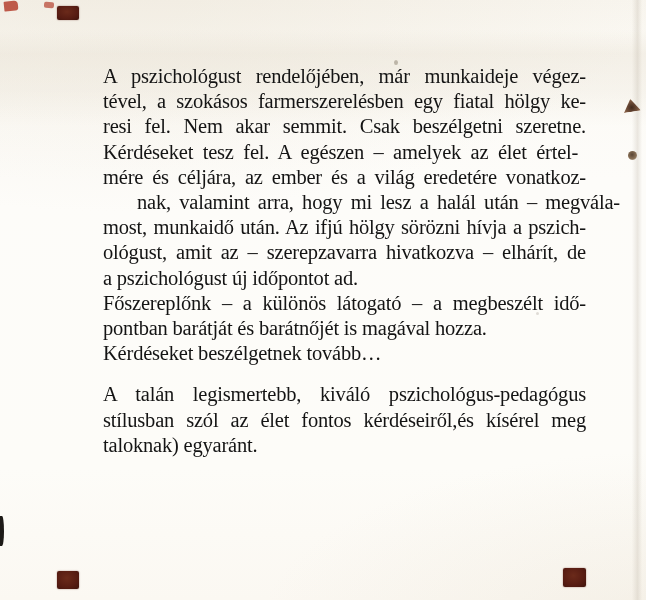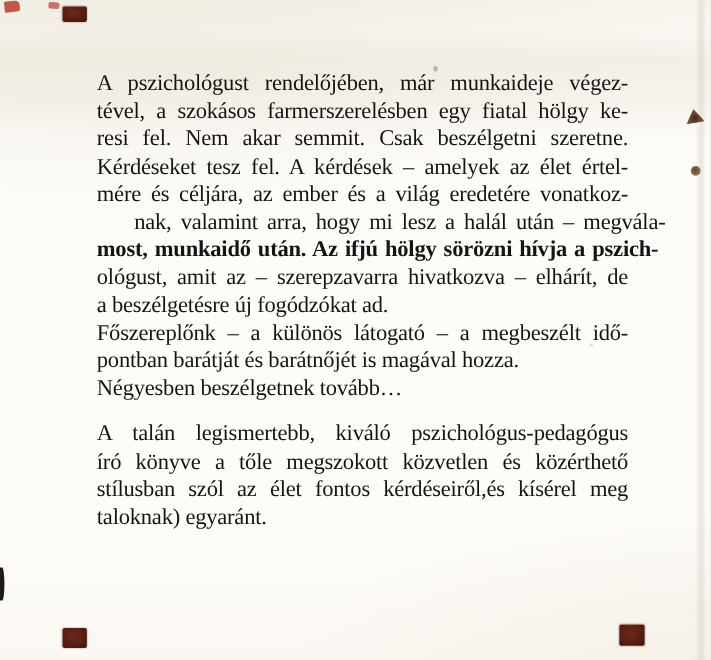--- a/index.html
+++ b/index.html
@@ -9,21 +9,21 @@
     overflow:hidden;
     font-family:"Liberation Serif","DejaVu Serif",serif;
     background:
       linear-gradient(90deg, rgba(190,180,165,0) 97.8%, rgba(185,175,160,0.28) 98.7%, rgba(190,180,165,0) 99.4%),
       linear-gradient(180deg, rgba(226,218,202,0) 5%, rgba(226,218,202,0.32) 9%, rgba(226,218,202,0.22) 15%, rgba(226,218,202,0) 21%),
       radial-gradient(ellipse 900px 420px at 18% -8%, rgba(231,223,207,0.45), rgba(231,223,207,0) 62%),
       radial-gradient(ellipse 700px 300px at 105% 105%, rgba(231,223,207,0.35), rgba(231,223,207,0) 60%),
       linear-gradient(180deg,#f8f5ee 0%, #fcfaf5 10%, #fdfcf9 30%, #fdfcf8 78%, #fbf8f2 100%);
   }
   #textblock{
-    position:absolute;left:88px;top:64px;width:483px;
+    position:absolute;left:103px;top:64px;width:483px;
     font-size:20.5px;line-height:25.2px;
     color:var(--ink,#141414);
     letter-spacing:-0.2px;
   }
   .line{white-space:nowrap;}
   .spacer{height:16px;}
   
   .corner-mark{
     position:absolute;
     background:radial-gradient(ellipse at 45% 40%, #6b2a1a 0%, var(--corner-mark,#571c12) 60%, #3f140c 100%);
@@ -61,32 +61,31 @@
 </style>
 </head>
 <body>
 
 <div id="page">
 
   <div id="textblock">
     <div class="line" style="word-spacing: 9.60625px;">A pszichológust rendelőjében, már munkaideje végez-</div>
     <div class="line" style="word-spacing: 5.38616px;">tével, a szokásos farmerszerelésben egy fiatal hölgy ke-</div>
     <div class="line" style="word-spacing: 7.89732px;">resi fel. Nem akar semmit. Csak beszélgetni szeretne.</div>
-    <div class="line" style="word-spacing: 4.57118px;">Kérdéseket tesz fel. A kérdések – amelyek az élet értel-</div>
+    <div class="line" style="word-spacing: 4.57118px;">Kérdéseket tesz fel. A egészen – amelyek az élet értel-</div>
     <div class="line" style="word-spacing: 4.07118px;">mére és céljára, az ember és a világ eredetére vonatkoz-</div>
     <div class="line" style="word-spacing: 3.425px; margin-left: 34px;">nak, valamint arra, hogy mi lesz a halál után – megvála-</div>
-    <div class="line" style="word-spacing: 1.5px; font-weight: bold;">most, munkaidő után. Az ifjú hölgy sörözni hívja a pszich-</div>
+    <div class="line" style="word-spacing: 1.5px;">most, munkaidő után. Az ifjú hölgy sörözni hívja a pszich-</div>
     <div class="line" style="word-spacing: 4.16797px; text-align: center;">ológust, amit az – szerepzavarra hivatkozva – elhárít, de</div>
-    <div class="line short">a beszélgetésre új fogódzókat ad.</div>
+    <div class="line short">a pszichológust új időpontot ad.</div>
     <div class="line" style="word-spacing: 5.90625px;">Főszereplőnk – a különös látogató – a megbeszélt idő-</div>
     <div class="line short">pontban barátját és barátnőjét is magával hozza.</div>
-    <div class="line short">Négyesben beszélgetnek tovább…</div>
+    <div class="line short">Kérdéseket beszélgetnek tovább…</div>
     <div class="spacer"></div>
     <div class="line" style="word-spacing: 13.8477px;">A talán legismertebb, kiváló pszichológus-pedagógus</div>
-    <div class="line" style="word-spacing: 8.10938px;">író könyve a tőle megszokott közvetlen és közérthető</div>
     <div class="line" style="word-spacing: 7.16518px; text-align: right;">stílusban szól az élet fontos kérdéseiről,és kísérel meg</div>
     <div class="line short">taloknak) egyaránt.</div>
   </div>
 
   <div class="corner-mark" id="corner-top-left"></div>
   <div class="corner-mark" id="corner-bottom-left"></div>
   <div class="corner-mark" id="corner-bottom-right"></div>
 
   <div class="red-frag" id="red-frag-1"></div>
   <div class="red-frag" id="red-frag-2"></div>

